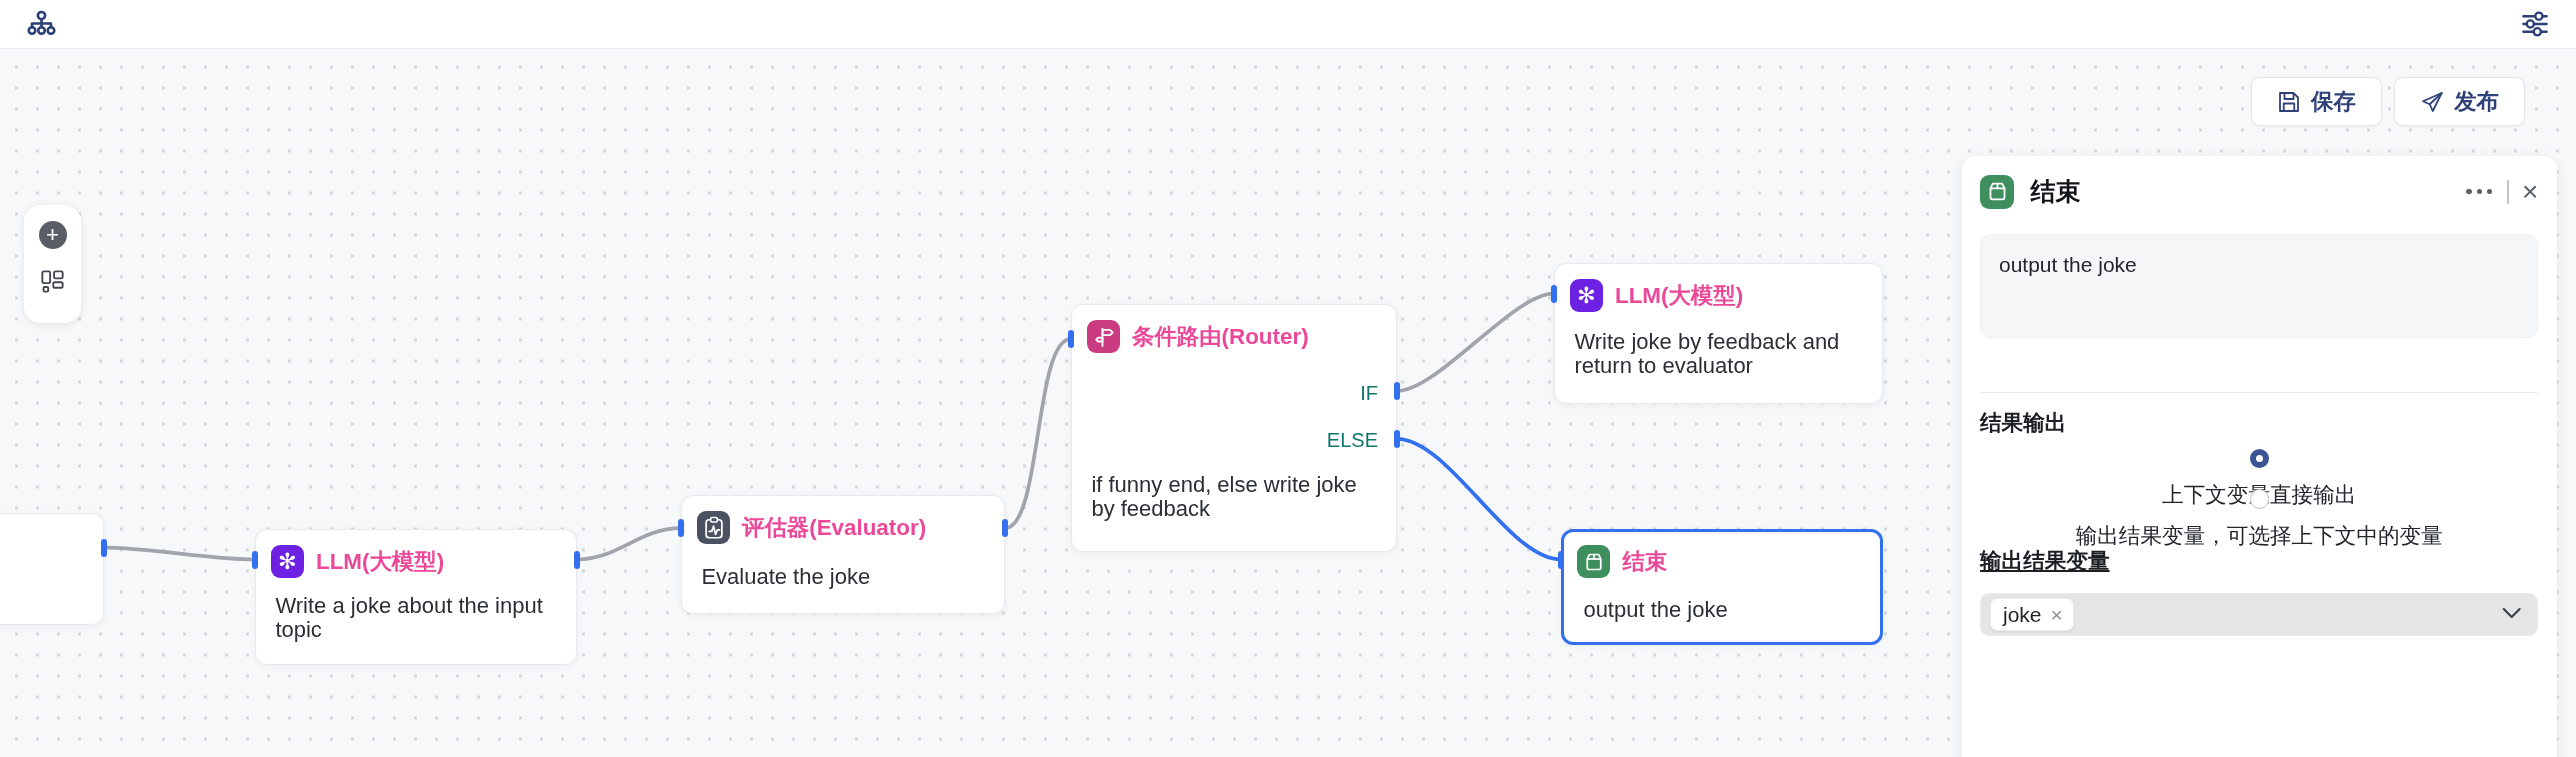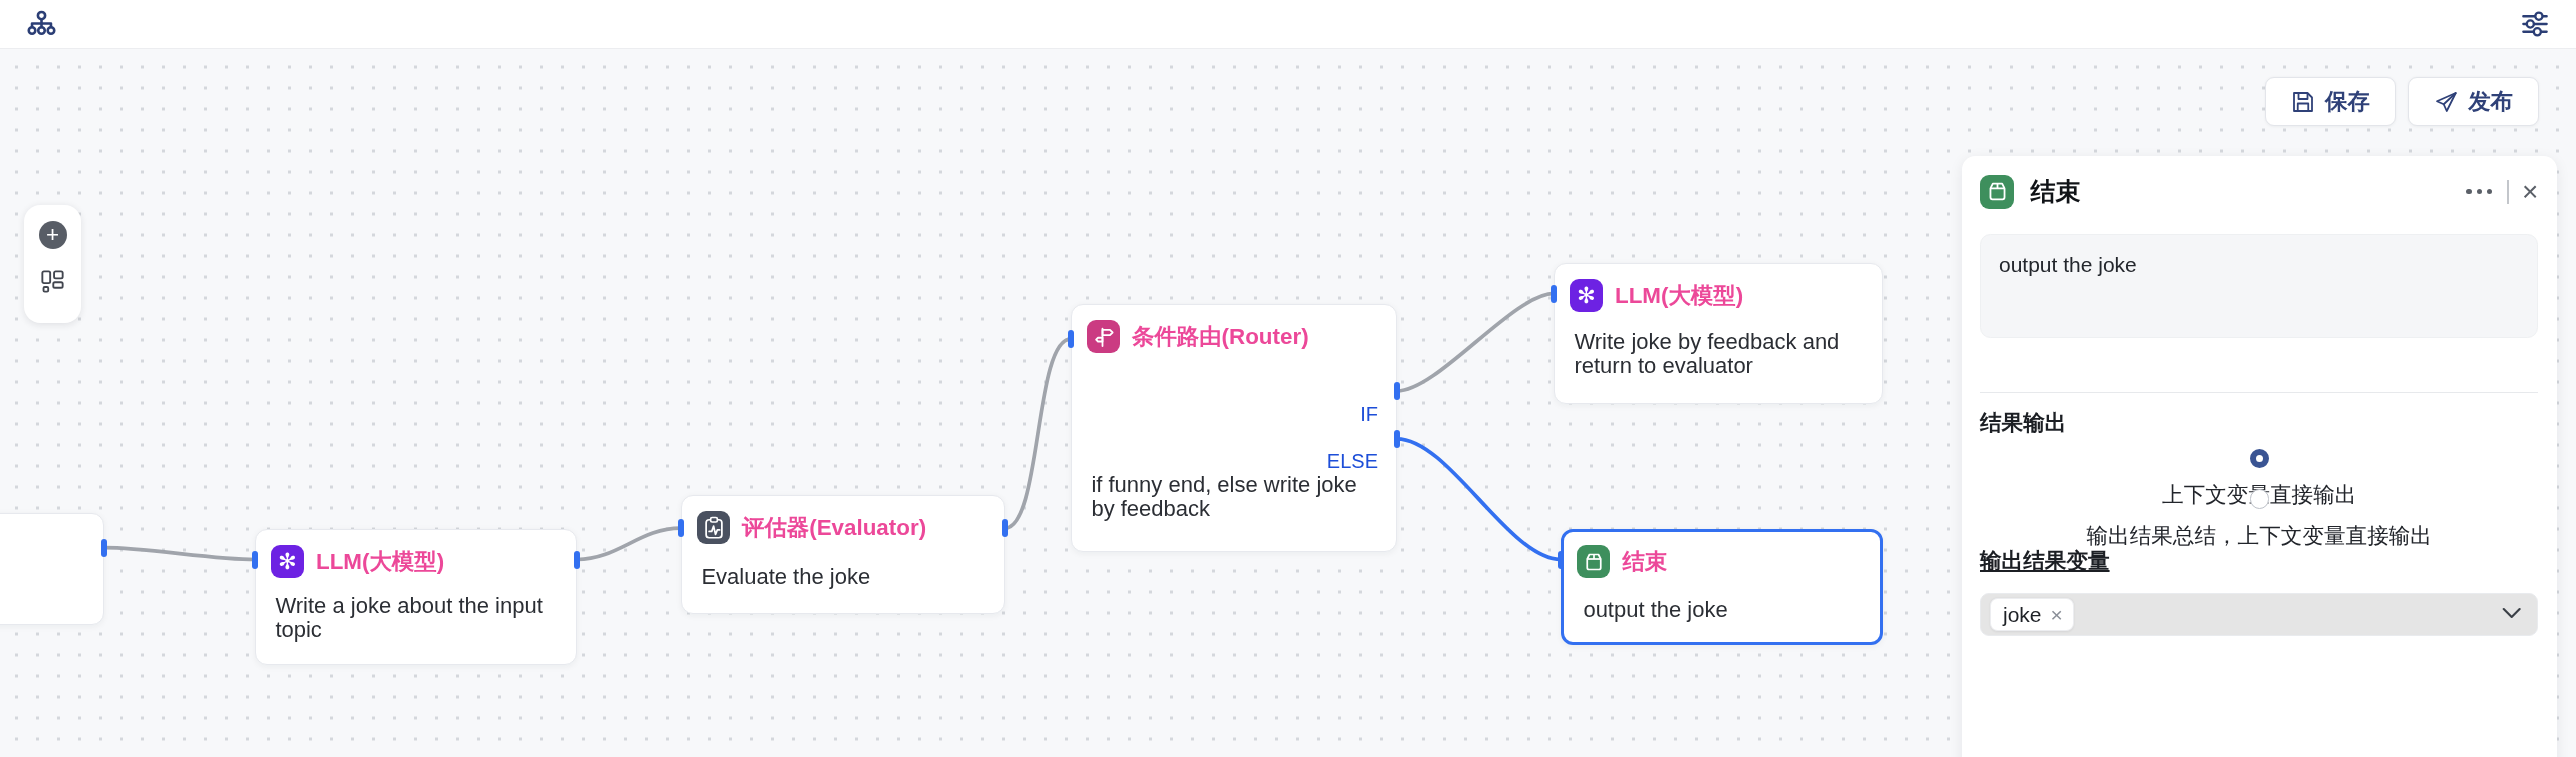--- a/index.html
+++ b/index.html
@@ -25,33 +25,33 @@
   .node.selected { border:3px solid #3370f0; }
   .node-head { position:absolute; left:15px; top:15px; display:flex; align-items:center; gap:12px; }
   .node-icon { width:33px; height:33px; border-radius:9px; display:flex; align-items:center;
     justify-content:center; color:#fff; font-size:22.4px; flex:0 0 auto; }
   .node-icon.llm { background:#6d22e3; }
   .node-icon.eval { background:#4a5160; }
   .node-icon.router { background:#cb3b82; }
   .node-icon.end { background:#3e8f5d; }
   .node-title { font-size:22.4px; font-weight:700; color:#ec4899; white-space:nowrap; }
   .node-desc { position:absolute; left:19.4px; font-size:22px; line-height:24px; color:#2b2e34; }
-  .branch-label { position:absolute; right:18px; font-size:20px; color:#1d4ed8;margin-top:21px; }
+  .branch-label { position:absolute; right:18px; font-size:20px; color:#0f766e; }
 
   .handle { position:absolute; width:6px; height:18px; border-radius:3px; background:#3370f0; z-index:3; }
 
   
   .canvas-toolbar { position:absolute; left:24px; top:156px; width:57px; height:118px;
     background:#fff; border-radius:16.4px; box-shadow:0 1.5px 7.5px rgba(25,30,40,.10);
     display:flex; flex-direction:column; align-items:center; padding-top:16.4px; gap:19.4px; z-index:4; }
   .plus-circle { width:28px; height:28px; border-radius:50%; background:#585d66; color:#fff;
     display:flex; align-items:center; justify-content:center; font-size:22.4px; line-height:1; cursor:pointer; }
 
   
-  .actions { position:absolute; top:28px; right:37px; display:flex; gap:12px; z-index:5; }
+  .actions { position:absolute; top:28px; right:51px; display:flex; gap:12px; z-index:5; }
   .btn { height:49px; padding:0 25px; background:#fff; border:1.5px solid #e3e5ea; border-radius:9px;
     display:flex; align-items:center; gap:10.4px; color:#2f4178; font-size:22.4px; font-weight:600;
     box-shadow:0 0.7px 3px rgba(25,30,40,.05); cursor:pointer; white-space:nowrap; }
 
   
   .panel { position:absolute; left:1962px; top:107px; width:595px; height:671px;
     background:#fff; border-radius:13.4px; box-shadow:0 3px 13.4px rgba(25,30,40,.08);
     padding:18.6px 18.6px 0 18px; z-index:6; }
   .panel-head { display:flex; align-items:center; height:34px; }
   .panel-icon { width:34px; height:34px; border-radius:9px; background:#3e8f5d; color:#fff;
@@ -243,21 +243,21 @@
     <div class="panel-divider"></div>
 
     <div class="panel-heading">结果输出</div>
 
     <div class="radio-row">
       <span class="radio selected"></span>
       <span class="radio-label">上下文变量直接输出</span>
     </div>
     <div class="radio-row">
       <span class="radio"></span>
-      <span class="radio-label">输出结果总结，上下文变量直接输出</span>
+      <span class="radio-label">输出结果变量，可选择上下文中的变量</span>
     </div>
 
     <div class="panel-heading second">输出结果变量</div>
 
     <div class="var-select">
       <span class="chip">
         <span class="chip-text">joke</span>
         <span class="chip-x">×</span>
       </span>
       <span class="select-spacer"></span>

